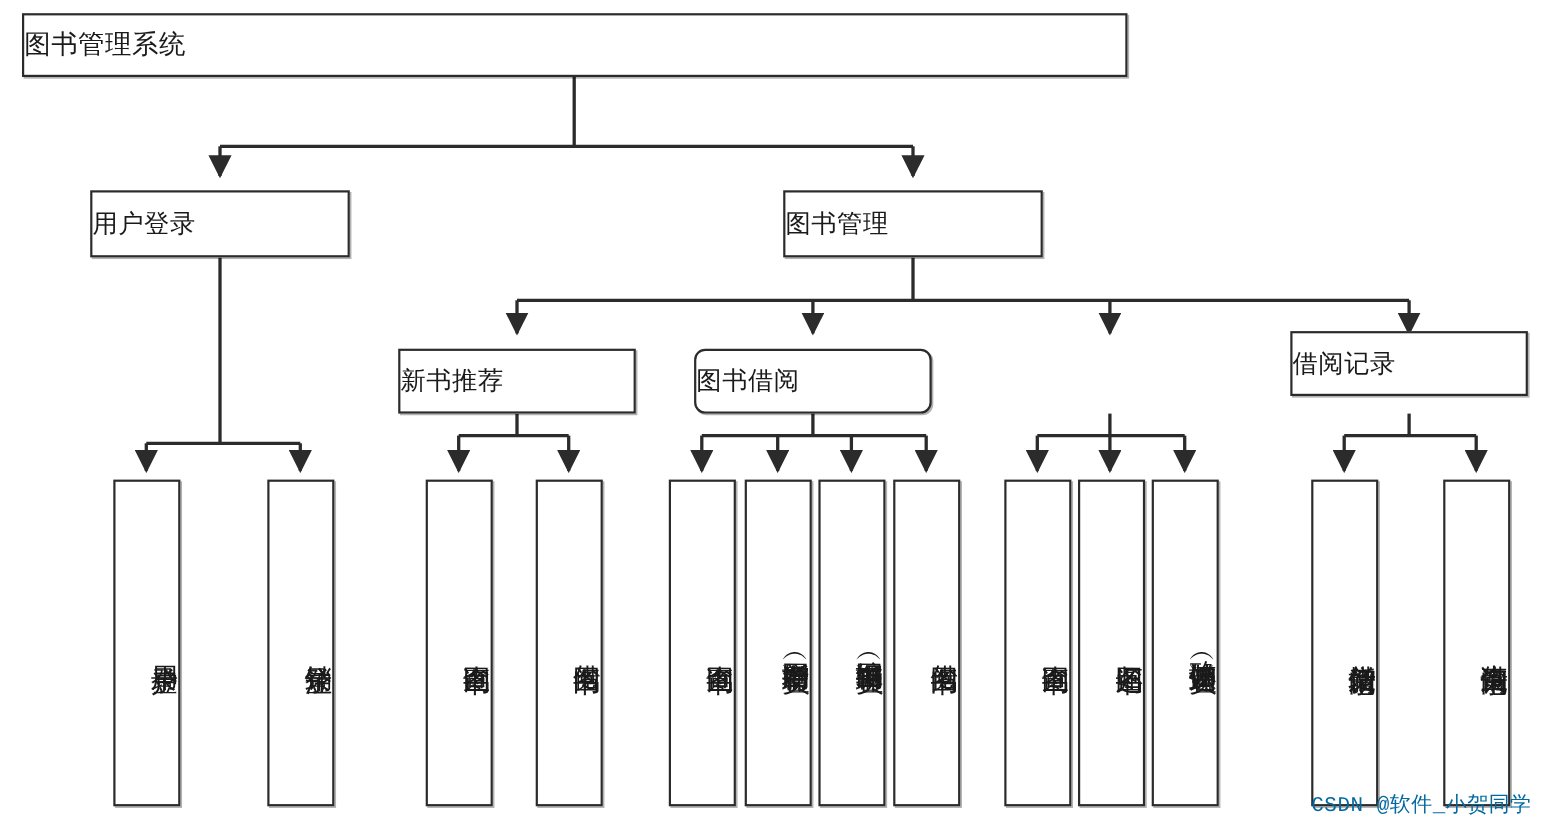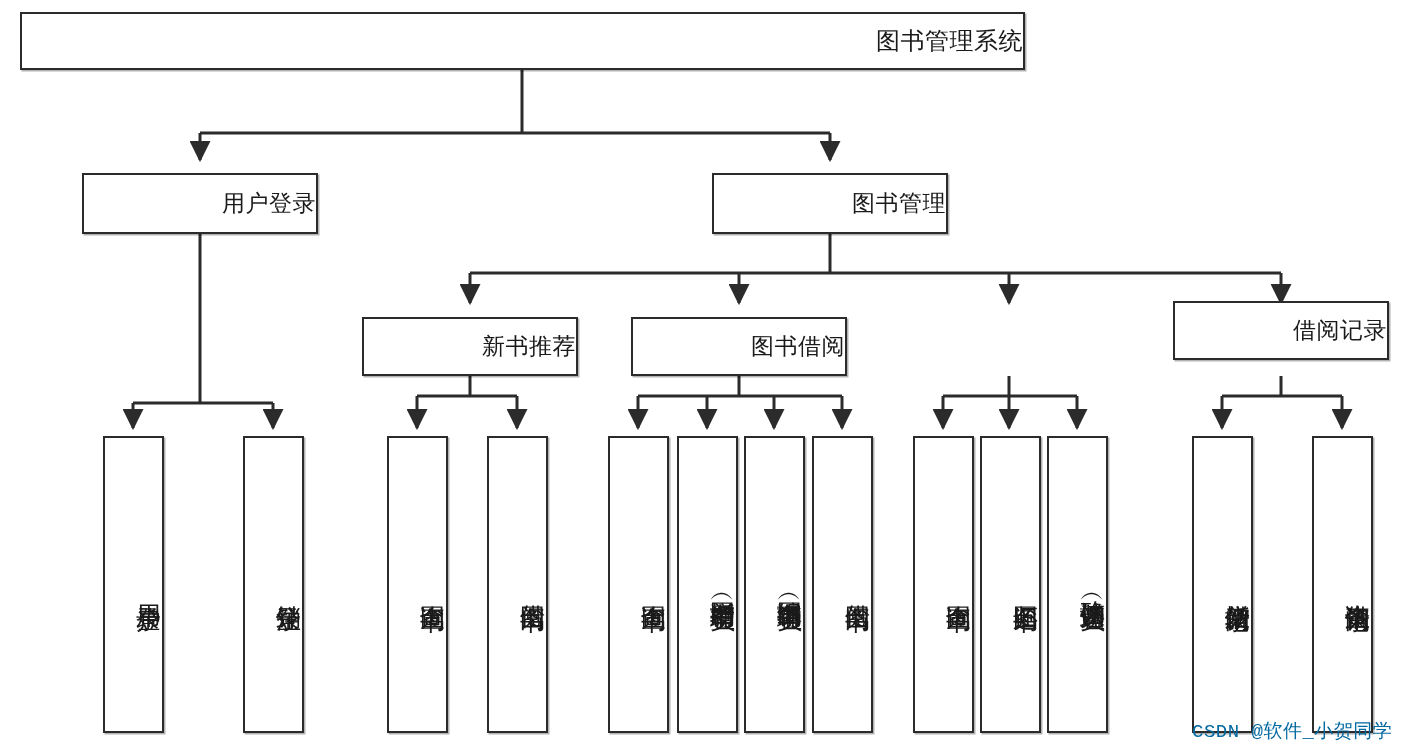--- a/index.html
+++ b/index.html
@@ -25,21 +25,21 @@
     height: 747px;
     pointer-events: none;
   }
   .node {
     position: absolute;
     box-sizing: border-box;
     border: 2px solid #2b2b2b;
     background: #ffffff;
     display: flex;
     align-items: center;
-    justify-content: flex-end;
+    justify-content: flex-start;
     color: #1a1a1a;
     box-shadow: 1.5px 1.5px 0 rgba(0,0,0,0.30);
   }
   .node.h {
     font-size: 23px;
     line-height: 1.15;
     letter-spacing: 0.5px;
   }
   .node.h.root {
     font-size: 24px;
@@ -129,21 +129,21 @@
   <div class="node h" style="left:82px; top:173px; width:236px; height:61px;">
     <span>用户登录</span>
   </div>
   <div class="node h" style="left:362px; top:317px; width:216px; height:59px;">
     <span>新书推荐</span>
   </div>
 
   <div class="node h" style="left:712px; top:173px; width:236px; height:61px;">
     <span>图书管理</span>
   </div>
-  <div class="node h" style="left:631px; top:317px; width:216px; height:59px;">
+  <div class="node h" style="left:631px; top:317px; width:216px; height:59px;border-radius:10px;">
     <span>图书借阅</span>
   </div>
   <div class="node h" style="left:1173px; top:301px; width:216px; height:59px;">
     <span>借阅记录</span>
   </div>
 
   <div class="node v" style="left:103px; top:436px; width:61px; height:297px;">
     <span>用户登录</span>
   </div>
   <div class="node v" style="left:243px; top:436px; width:61px; height:297px;">

